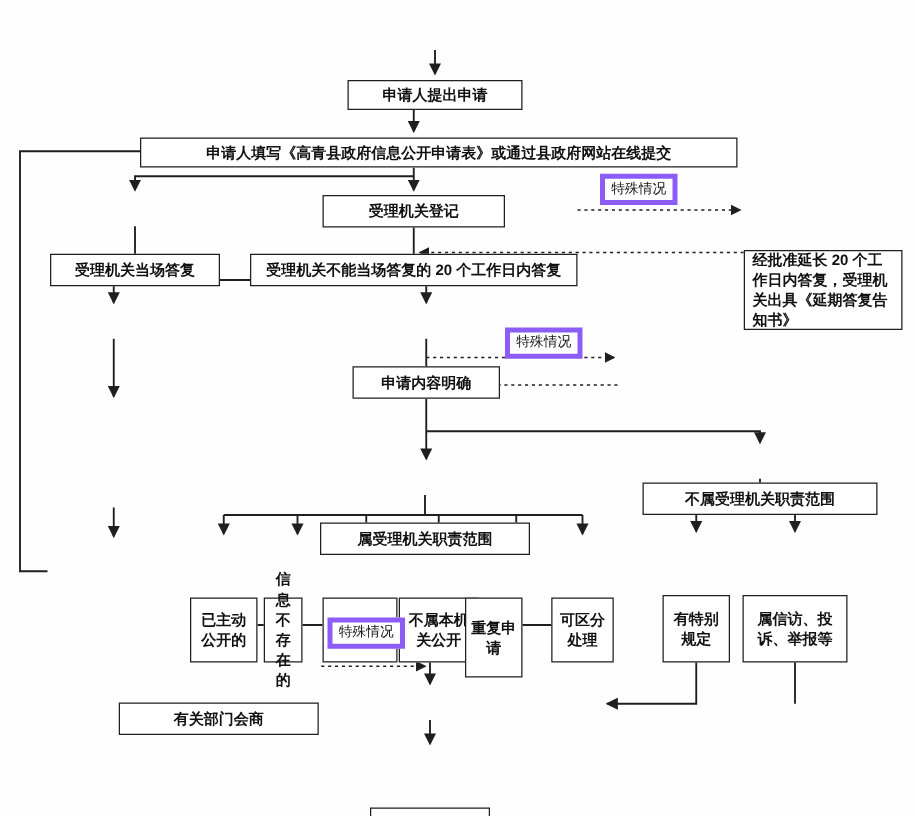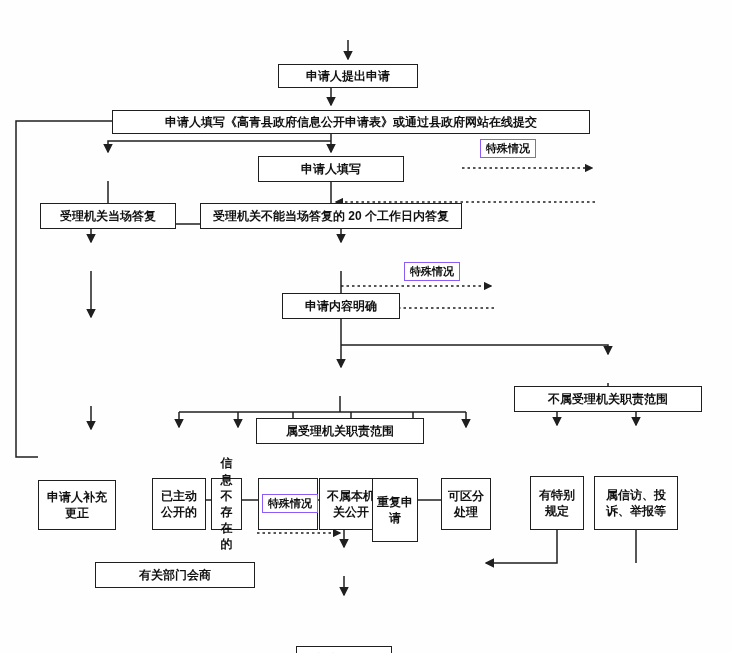--- a/index.html
+++ b/index.html
@@ -25,22 +25,22 @@
     line-height:1.35;
     padding:2px 4px;
     z-index:2;
     margin-top:48px;
   }
   .node.ta-l{text-align:left;justify-content:flex-start;padding-left:6px;}
   .tag{
     position:absolute;
     box-sizing:border-box;
     background:#ffffff;
-    border:1px solid #8b5cf6;
-    font-size:11px;font-weight:bold;color:#111;
+    border:4px solid #8b5cf6;
+    font-size:11px;font-weight:normal;color:#111;
     line-height:1.4;
     padding:1px 5px;
     z-index:3;
   }
 </style>
 </head>
 <body>
 
 <div class="stage">
 
@@ -93,32 +93,32 @@
       <line x1="595" y1="202" x2="336" y2="202" marker-end="url(#ah)"></line>
       <line x1="341" y1="286" x2="491" y2="286" marker-end="url(#ah)"></line>
       <line x1="494" y1="308" x2="345" y2="308" marker-end="url(#ah)"></line>
       <line x1="344" y1="518" x2="259" y2="518" marker-end="url(#ah)"></line>
       <line x1="257" y1="533" x2="340" y2="533" marker-end="url(#ah)"></line>
     </g>
   </svg>
 
   <div class="node" style="left:278px;top:16px;width:140px;height:24px">申请人提出申请</div>
   <div class="node" style="left:112px;top:62px;width:478px;height:24px">申请人填写《高青县政府信息公开申请表》或通过县政府网站在线提交</div>
-  <div class="node" style="left:258px;top:108px;width:146px;height:26px">申请人填写</div>
+  <div class="node" style="left:258px;top:108px;width:146px;height:26px">受理机关登记</div>
   <div class="node" style="left:40px;top:155px;width:136px;height:26px">受理机关当场答复</div>
   <div class="node" style="left:200px;top:155px;width:262px;height:26px">受理机关不能当场答复的 20 个工作日内答复</div>
   <div class="tag" style="left:480px;top:139px">特殊情况</div>
+  <div class="node ta-l" style="left:595px;top:152px;width:127px;height:64px">经批准延长 20 个工作日内答复，受理机关出具《延期答复告知书》</div>
 
   <div class="node" style="left:282px;top:245px;width:118px;height:26px">申请内容明确</div>
   <div class="tag" style="left:404px;top:262px">特殊情况</div>
 
   <div class="node" style="left:256px;top:370px;width:168px;height:26px">属受理机关职责范围</div>
   <div class="node" style="left:514px;top:338px;width:188px;height:26px">不属受理机关职责范围</div>
 
-  <div class="node" style="left:38px;top:432px;width:78px;height:50px">申请人补充更正</div>
   <div class="node" style="left:152px;top:430px;width:54px;height:52px">已主动公开的</div>
   <div class="node" style="left:211px;top:430px;width:31px;height:52px">信息不存在的</div>
   <div class="node" style="left:258px;top:430px;width:60px;height:52px">可以公开</div>
   <div class="node" style="left:319px;top:430px;width:64px;height:52px">不属本机关公开</div>
   <div class="node" style="left:372px;top:430px;width:46px;height:64px">重复申请</div>
   <div class="node" style="left:441px;top:430px;width:50px;height:52px">可区分处理</div>
   <div class="node" style="left:530px;top:428px;width:54px;height:54px">有特别规定</div>
   <div class="node" style="left:594px;top:428px;width:84px;height:54px">属信访、投诉、举报等</div>
 
   <div class="tag" style="left:262px;top:494px">特殊情况</div>

